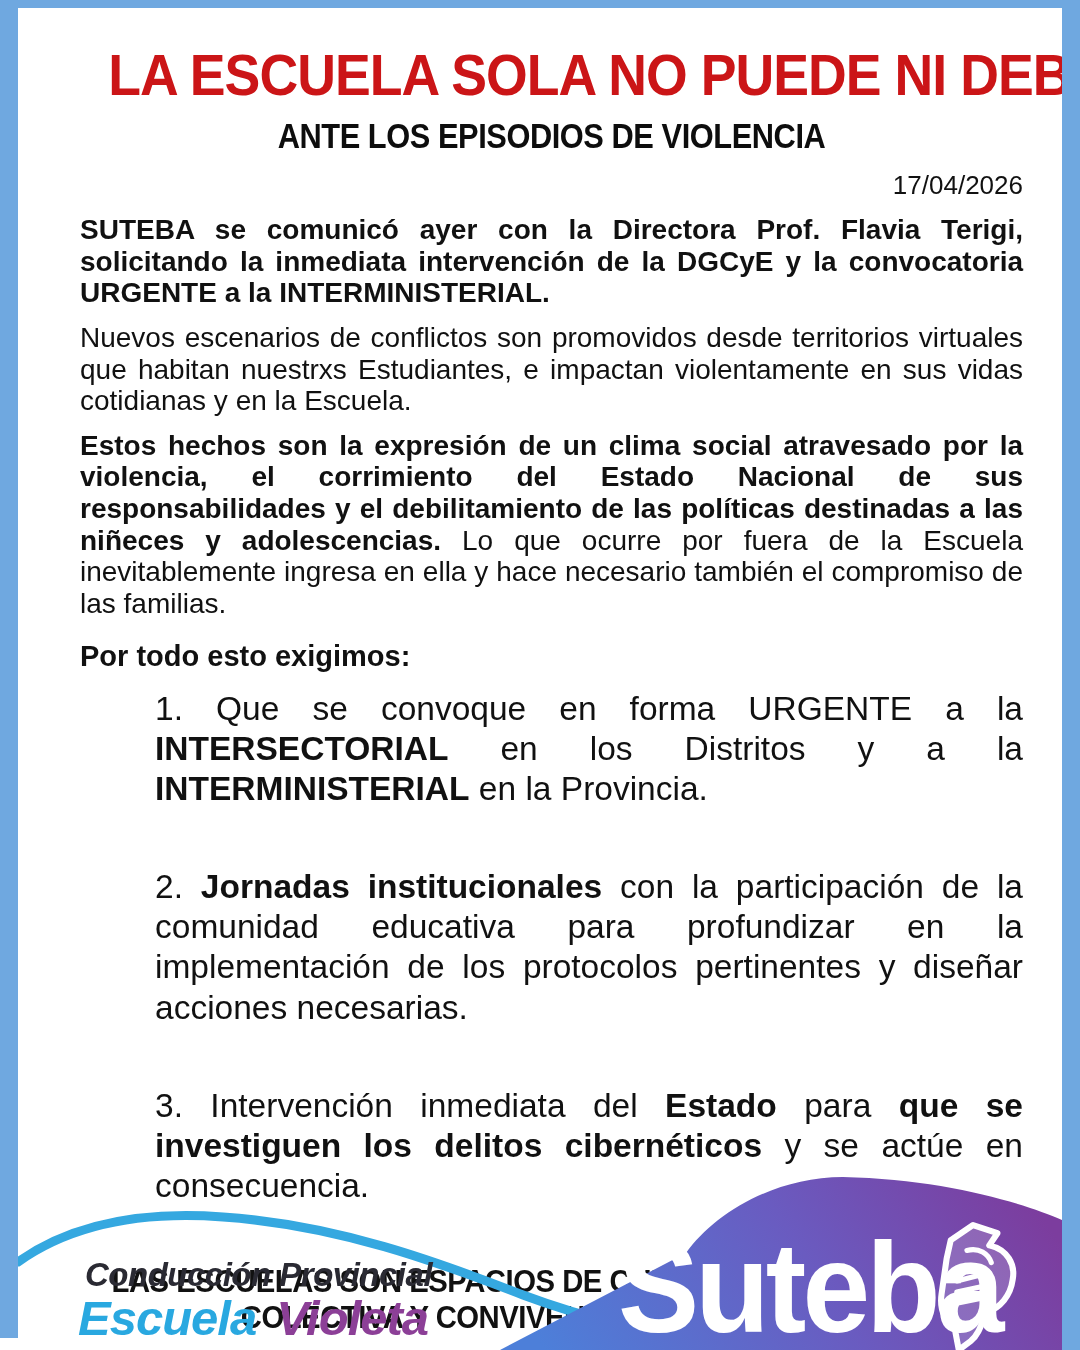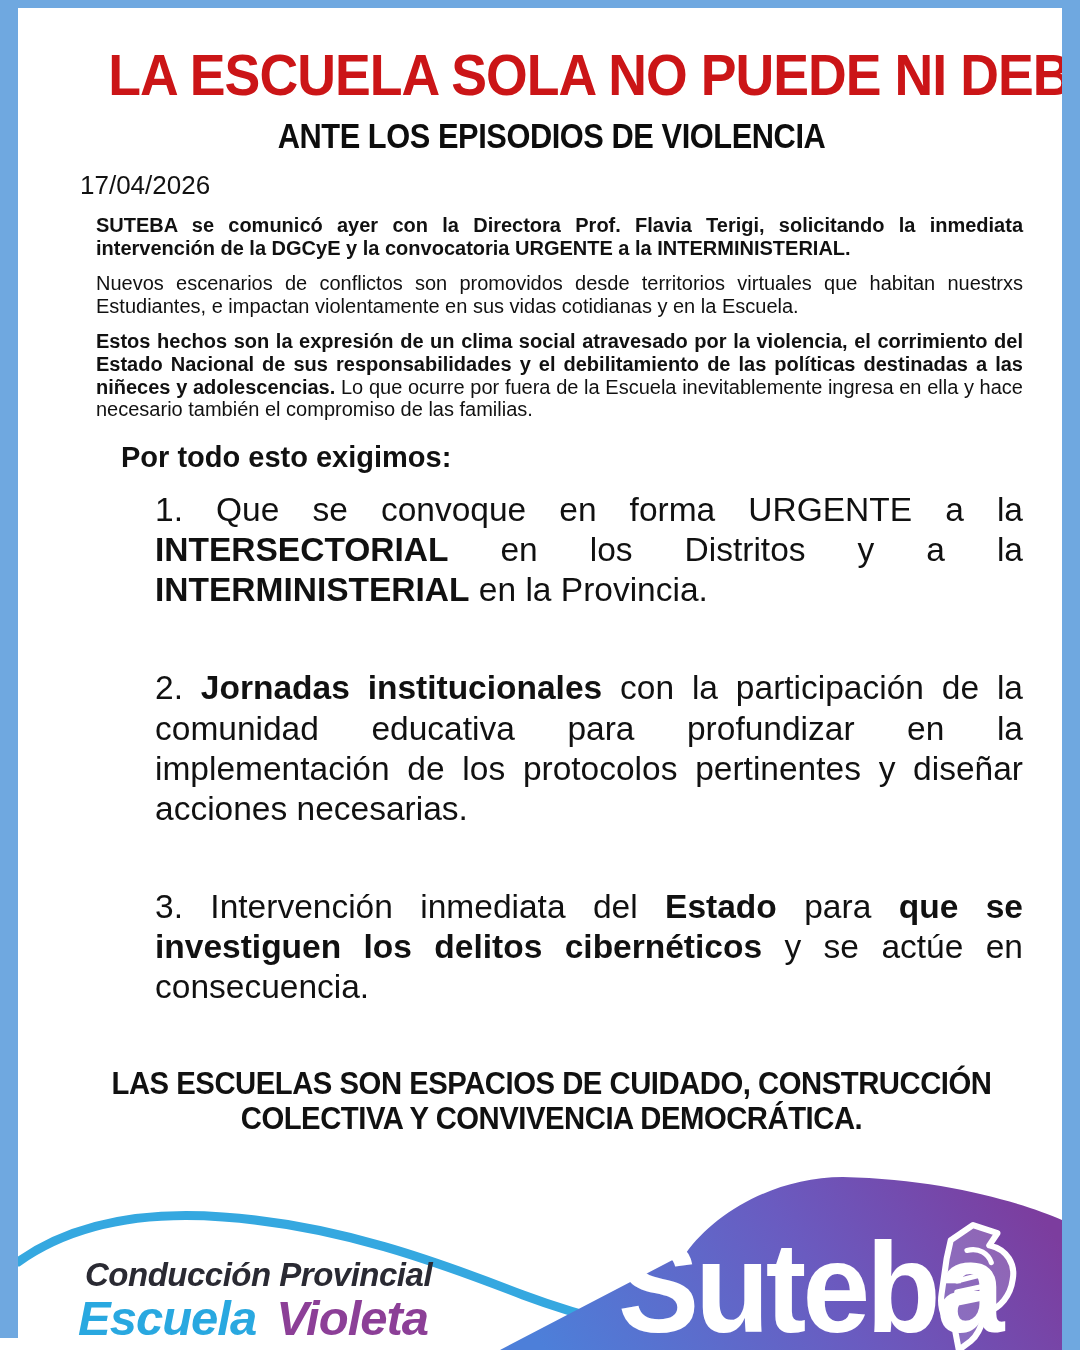--- a/index.html
+++ b/index.html
@@ -5,24 +5,24 @@
   html,body{margin:0;padding:0;}
   body{font-family:"Liberation Sans","DejaVu Sans",sans-serif;}
   .page{position:relative;width:1080px;height:1350px;background:#6FA8E0;overflow:hidden;}
   .sheet{position:absolute;left:18px;top:8px;width:1044px;height:1342px;background:#ffffff;overflow:hidden;}
   .notch{position:absolute;left:0;bottom:0;width:18px;height:12px;background:#ffffff;}
   .content{padding:34px 39px 0 62px;color:#111111;}
   .headline{margin:0;text-align:center;color:#CB1517;font-size:57px;font-weight:800;
             letter-spacing:-1px;white-space:nowrap;transform:scaleX(.94);transform-origin:center;}
   .subhead{margin:8px 0 0 0;text-align:center;color:#0d0d0d;font-size:35px;font-weight:800;
            letter-spacing:-0.5px;white-space:nowrap;transform:scaleX(.88);transform-origin:center;}
-  .date{margin-top:14px;font-size:26px;color:#111;}
-  .para{margin:13px 0 0 16px;font-size:20px;line-height:1.13;text-align:justify;}
+  .date{margin-top:14px;font-size:26px;color:#111;text-align:right;}
+  .para{margin:13px 0 0 0;font-size:28px;line-height:1.13;text-align:justify;}
   .para .b, .b{font-weight:700;}
-  .exigimos{margin-top:20px;font-size:29px;font-weight:700;margin-left:41px;}
+  .exigimos{margin-top:20px;font-size:29px;font-weight:700;}
   .demands{list-style:none;margin:16px 0 0 75px;padding:0;}
   .demands li{font-size:33.5px;line-height:1.2;text-align:justify;margin:0 0 58px 0;}
   .closing{margin:6px 0 0 0;text-align:center;font-size:30.5px;font-weight:800;line-height:1.17;
            letter-spacing:-0.5px;transform:scaleX(.96);transform-origin:center;}
   .footer-art{position:absolute;left:0;top:1157px;width:1044px;height:185px;}
   .conduccion{position:absolute;left:67px;top:1248px;font-size:33px;font-weight:700;font-style:italic;
               color:#2A2A33;letter-spacing:-0.5px;}
   .celeste-violeta{position:absolute;left:60px;top:1282px;font-size:49px;font-weight:800;font-style:italic;
                    letter-spacing:-1px;}
   .celeste-violeta .celeste{color:#29A8E0;}

